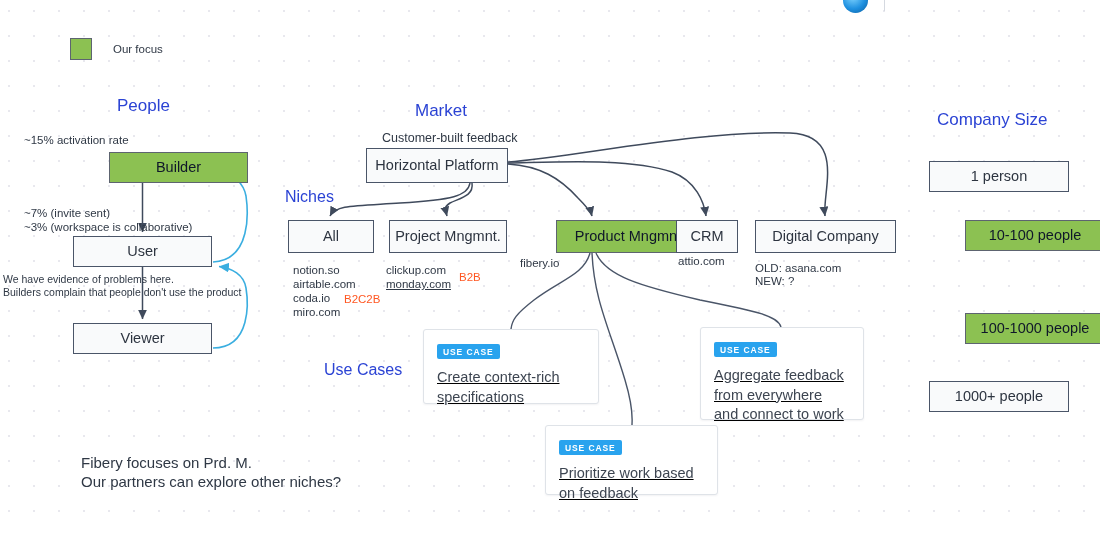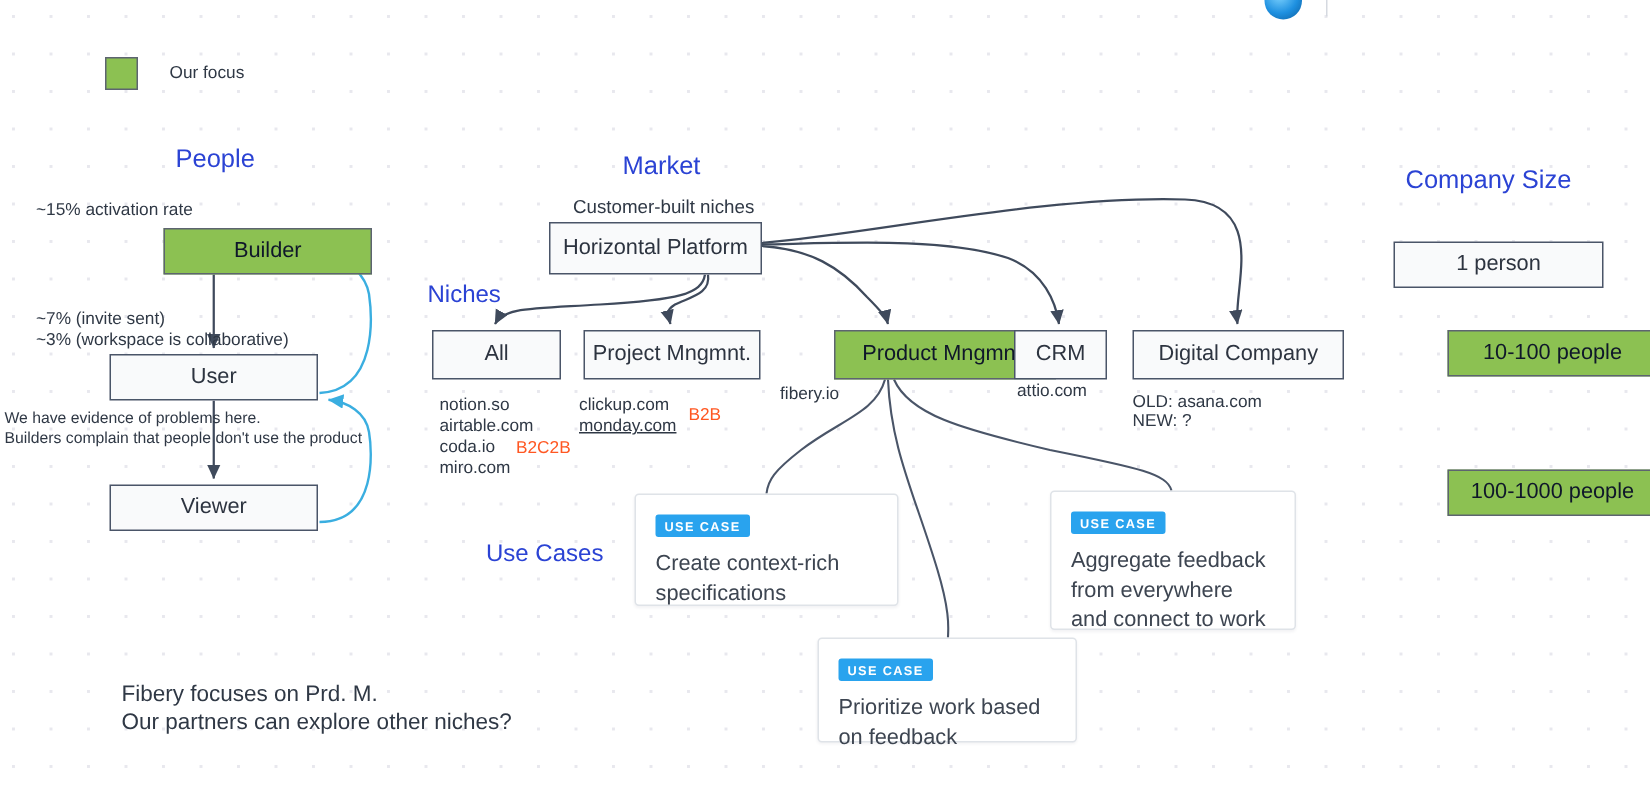--- a/index.html
+++ b/index.html
@@ -81,20 +81,21 @@
   
   .uc-card {
     position: absolute;
     box-sizing: border-box;
     background: #ffffff;
     border: 1px solid #dfe3e8;
     border-radius: 3px;
     box-shadow: 0 1px 2px rgba(30,40,60,0.06);
     padding: 11px 13px 12px 13px;
     z-index: 5;
+    text-decoration: underline;
   }
   .uc-badge {
     display: inline-block;
     background: #29a3ee;
     color: #ffffff;
     font-size: 8.5px;
     font-weight: bold;
     letter-spacing: 0.9px;
     padding: 3px 6px 2px 6px;
     border-radius: 2px;
@@ -193,21 +194,21 @@
     <span>User</span>
   </div>
 
   <div class="anno tiny" style="left:3px; top:272px;">We have evidence of problems here.</div>
   <div class="anno tiny" style="left:3px; top:285px;">Builders complain that people don't use the product</div>
 
   <div class="node" style="left:73px; top:323px; width:139px; height:31px;">
     <span>Viewer</span>
   </div>
 
-  <div class="anno med" style="left:382px; top:130px;">Customer-built niches</div>
+  <div class="anno med" style="left:382px; top:130px;">Customer-built feedback</div>
 
   <div class="node" style="left:366px; top:148px; width:142px; height:35px;">
     <span>Horizontal Platform</span>
   </div>
 
   <div class="node" style="left:288px; top:220px; width:86px; height:33px;">
     <span>All</span>
   </div>
   <div class="node" style="left:389px; top:220px; width:118px; height:33px;">
     <span>Project Mngmnt.</span>
@@ -256,17 +257,20 @@
 
   <div class="node" style="left:929px; top:161px; width:140px; height:31px;">
     <span>1 person</span>
   </div>
   <div class="node green" style="left:929px; top:220px; width:140px; height:31px;">
     <span>10-100 people</span>
   </div>
   <div class="node green" style="left:929px; top:313px; width:140px; height:31px;">
     <span>100-1000 people</span>
   </div>
+  <div class="node" style="left:929px; top:381px; width:140px; height:31px;">
+    <span>1000+ people</span>
+  </div>
 
   <div class="anno big" style="left:81px; top:452px;">Fibery focuses on Prd. M.</div>
   <div class="anno big" style="left:81px; top:471px;">Our partners can explore other niches?</div>
 
 </div>
 
 </body></html>

